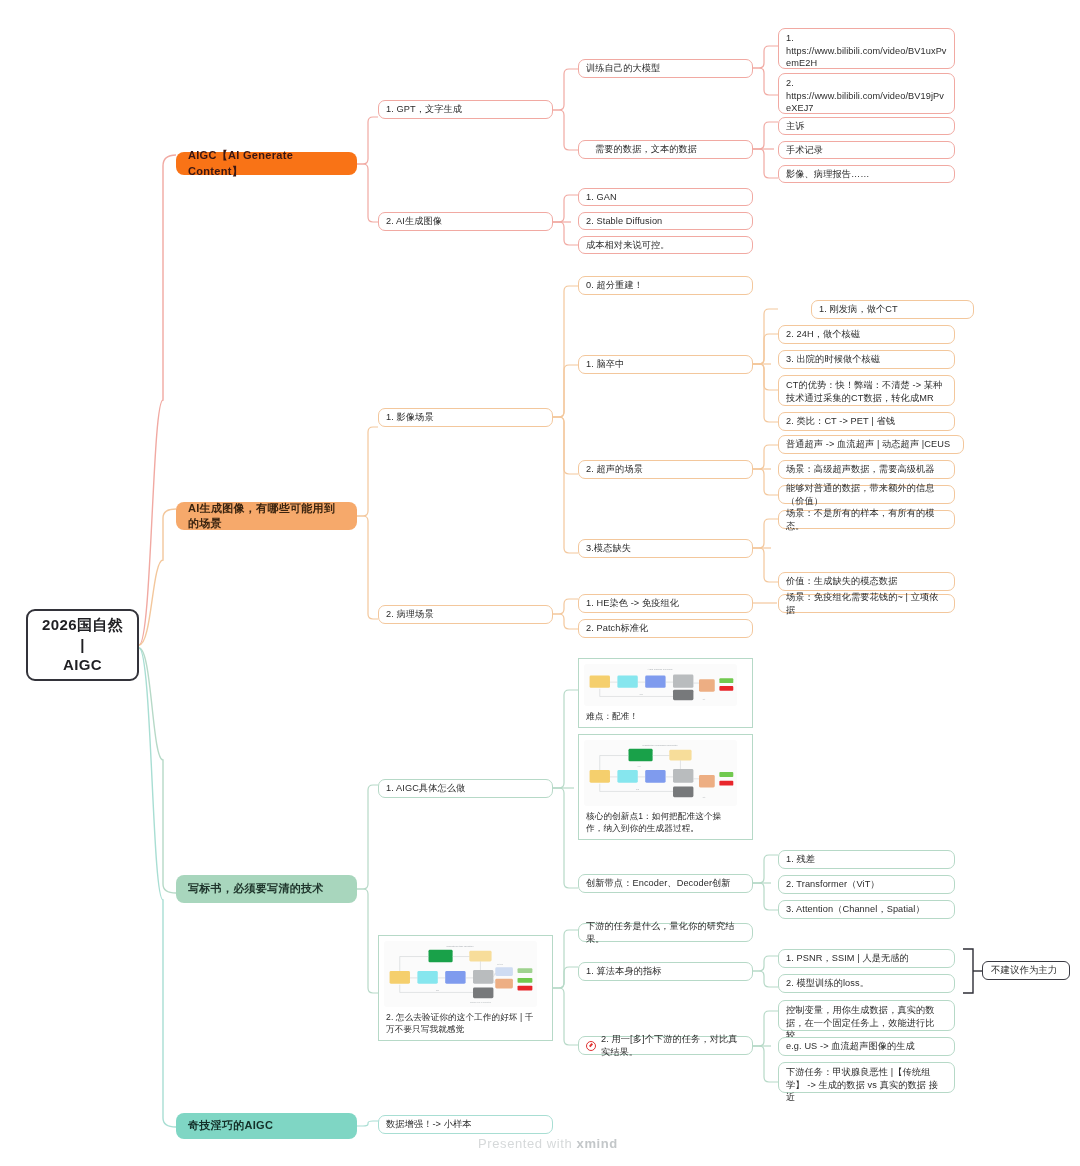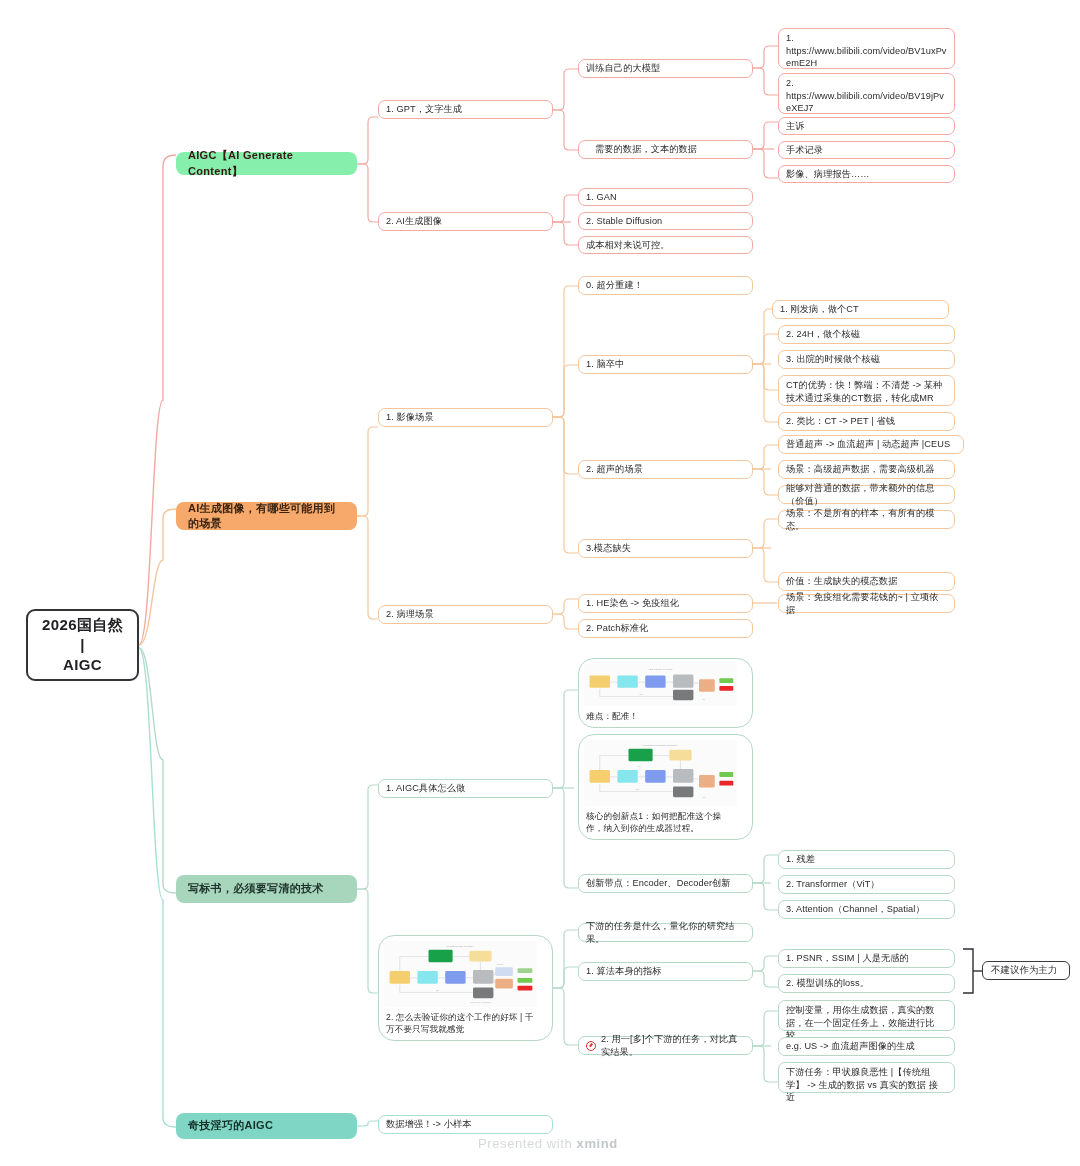--- a/index.html
+++ b/index.html
@@ -59,21 +59,21 @@
     border-radius: 6px;
     font-size: 9.4px;
     color: #2b2b2b;
     font-weight: normal;
     padding: 4px 8px;
     background:#fff;
   }
   .node.imgcard {
     display: block;
     padding: 5px 15px 4px 5px;
-    border-radius: 16px;
+    border-radius: 0;
   }
   .imgcard .thumb {
     width: 100%;
     background: #fbfbfb;
     border-radius: 3px;
     position: relative;
     overflow: hidden;
   }
   .imgcard .cap {
     margin-top: 4px;
@@ -179,21 +179,21 @@
 
     <path d="M357,1126 l6,0 q5,0 5,-2 l0,-1 q0,-2 5,-2 l7,0" fill="none" stroke="#a8ded3" stroke-width="1.2"></path>
   </svg>
 
   <div class="node center" style="left:26px; top:609px; width:113px; height:72px;">
     <span class="txt">2026国自然
 |
 AIGC</span>
   </div>
 
-  <div class="node main" style="left:176px; top:152px; width:181px; height:23px; background:#86efac; color:#3a1714;">
+  <div class="node main" style="left:176px; top:152px; width:181px; height:23px; background:#f97316; color:#3a1714;">
     <span class="txt">AIGC【AI Generate Content】</span>
   </div>
 
   <div class="node main" style="left:176px; top:502px; width:181px; height:28px; background:#f6a96b; color:#3a2410;">
     <span class="txt">AI生成图像，有哪些可能用到的场景</span>
   </div>
 
   <div class="node main" style="left:176px; top:875px; width:181px; height:28px; background:#a8d6bd; color:#1d332a;">
     <span class="txt">写标书，必须要写清的技术</span>
   </div>
@@ -257,21 +257,21 @@
   </div>
 
   <div class="node" style="left:578px; top:276px; width:175px; height:19px; border:1px solid #f3c79c;">
     <span class="txt">0. 超分重建！</span>
   </div>
 
   <div class="node" style="left:578px; top:355px; width:175px; height:19px; border:1px solid #f3c79c;">
     <span class="txt">1. 脑卒中</span>
   </div>
 
-  <div class="node" style="left:772px; top:300px; width:177px; height:19px; border:1px solid #f3c79c;justify-content:flex-end;">
+  <div class="node" style="left:811px; top:300px; width:163px; height:19px; border:1px solid #f3c79c;justify-content:flex-end;">
     <span class="txt">1. 刚发病，做个CT</span>
   </div>
 
   <div class="node" style="left:778px; top:325px; width:177px; height:19px; border:1px solid #f3c79c;">
     <span class="txt">2. 24H，做个核磁</span>
   </div>
 
   <div class="node" style="left:778px; top:350px; width:177px; height:19px; border:1px solid #f3c79c;">
     <span class="txt">3. 出院的时候做个核磁</span>
   </div>

